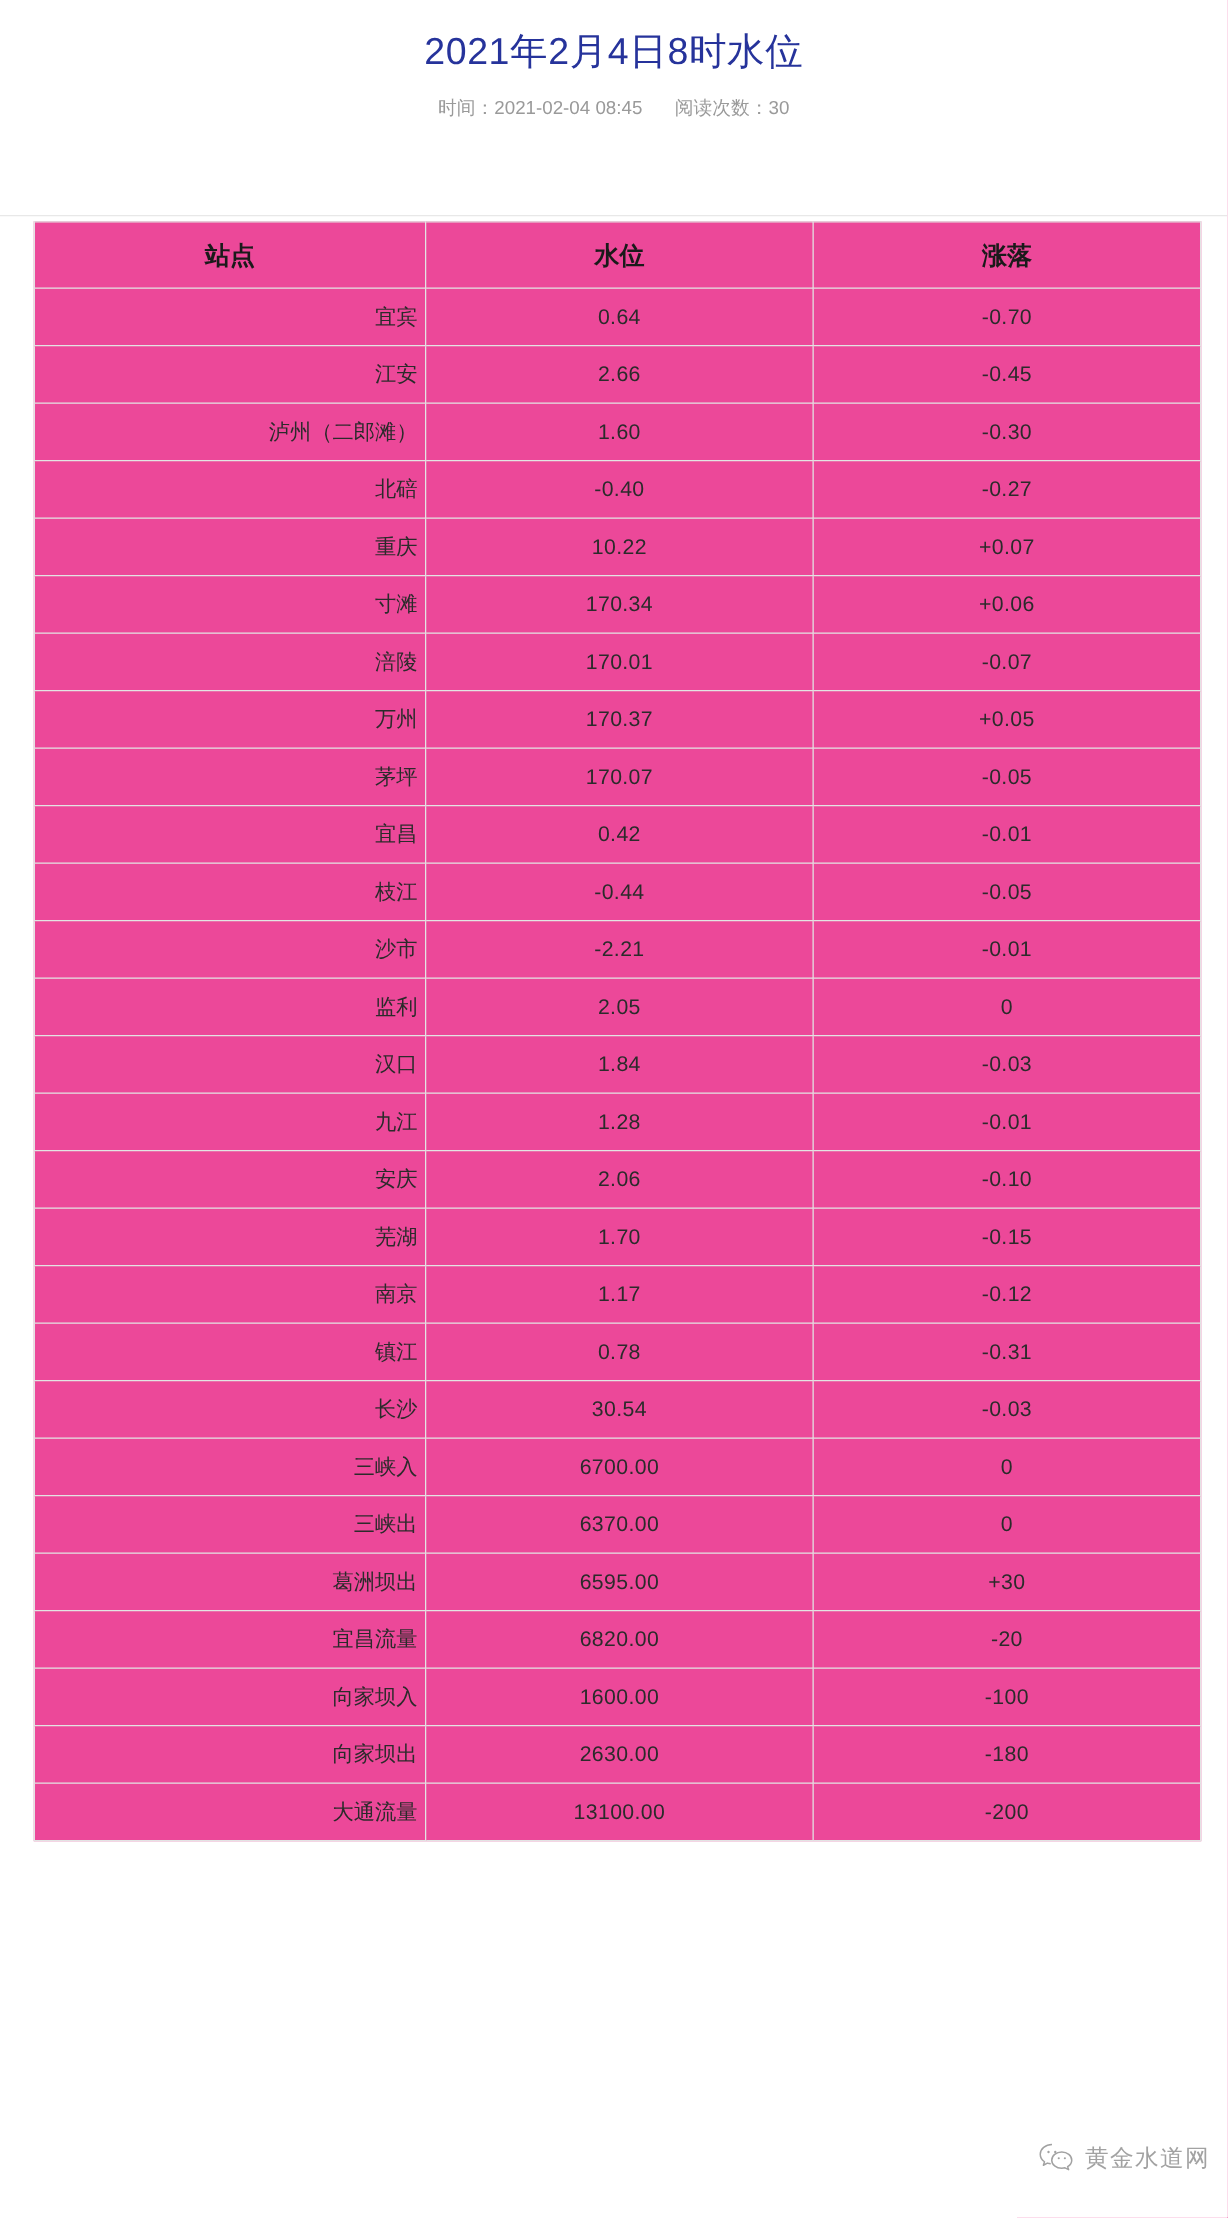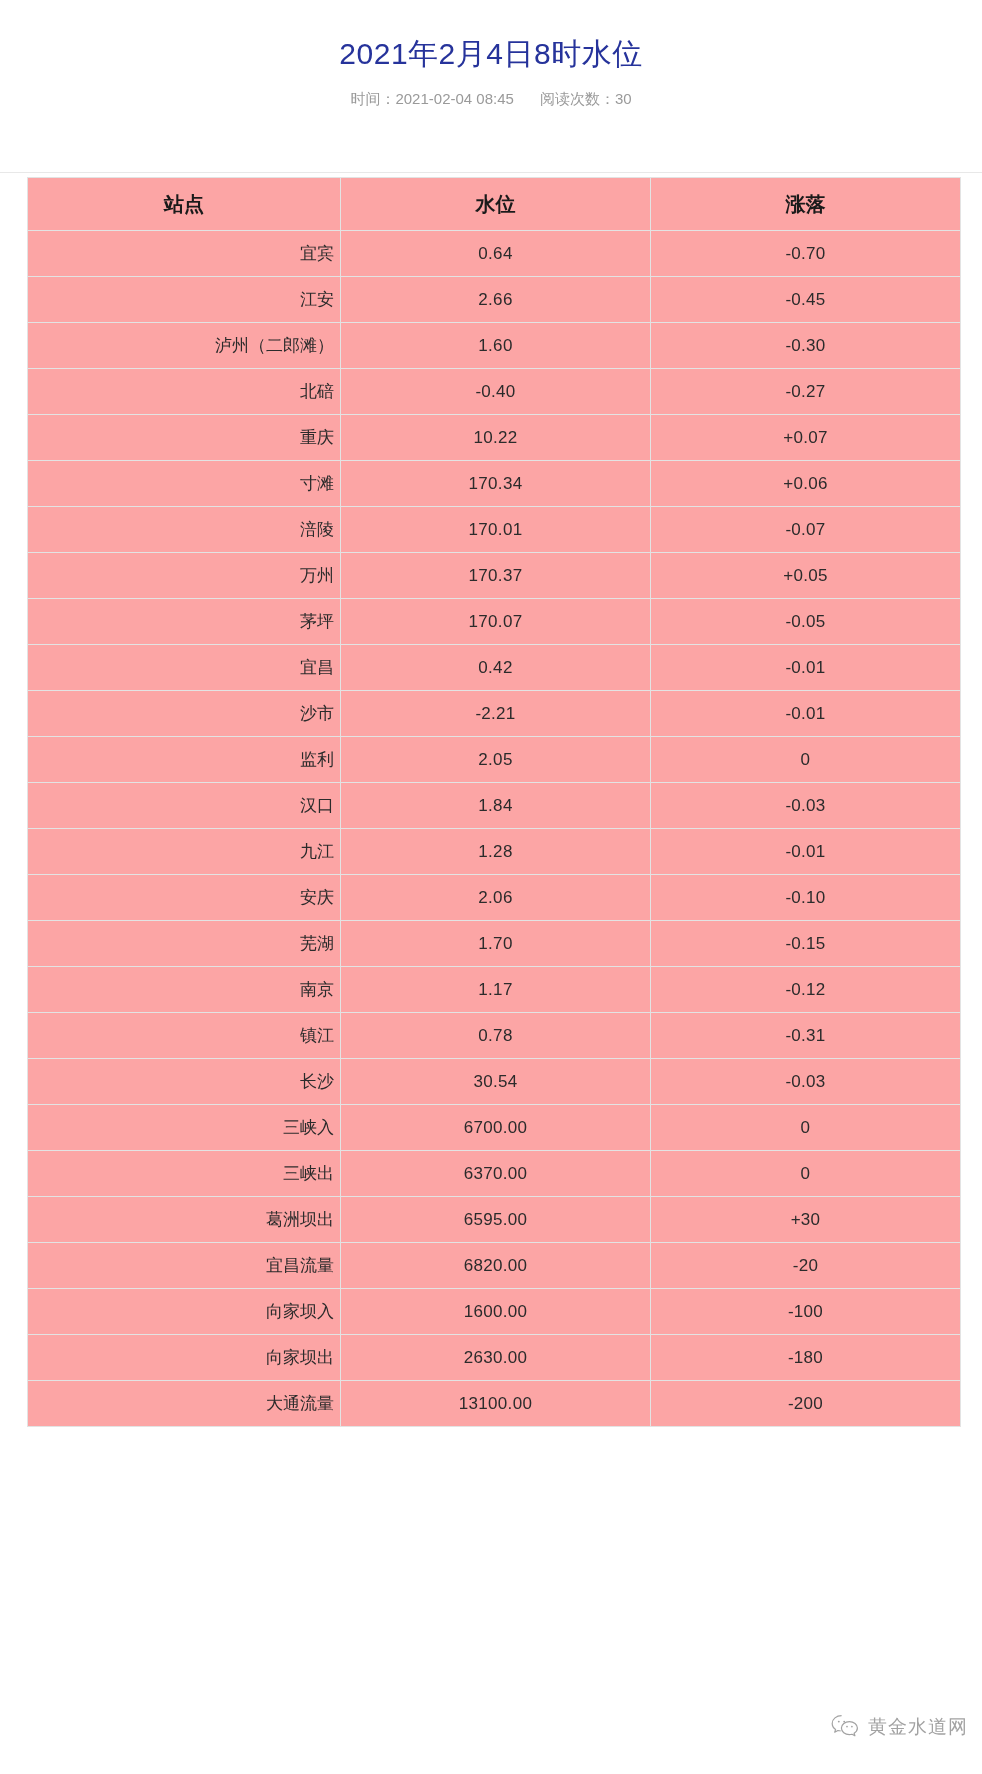--- a/index.html
+++ b/index.html
@@ -18,21 +18,21 @@
 
   .page {
     width: 982px;
     height: 1774px;
     position: relative;
     background: #ffffff;
   }
 
   
   .article-header {
-    padding-top: 32px;
+    padding-top: 20px;
     text-align: center;
   }
   .article-title {
     font-size: 30px;
     line-height: 44px;
     color: #26339b;
     font-weight: 400;
     letter-spacing: 0.5px;
     margin: 0;
   }
@@ -61,21 +61,21 @@
   .table-wrap {
     position: absolute;
     left: 27px;
     top: 177px;
     width: 933px;
   }
   table.water-table {
     width: 933px;
     border-collapse: collapse;
     table-layout: fixed;
-    background: #fca5a5;
+    background: #ec4899;
   }
   table.water-table col.c-station { width: 313px; }
   table.water-table col.c-level   { width: 310px; }
   table.water-table col.c-change  { width: 310px; }
 
   table.water-table th,
   table.water-table td {
     border: 1px solid #e3e3e3;
     text-align: center;
     vertical-align: middle;
@@ -199,20 +199,25 @@
             <td class="station-cell">茅坪</td>
             <td class="num-cell">170.07</td>
             <td class="num-cell">-0.05</td>
           </tr>
           <tr>
             <td class="station-cell">宜昌</td>
             <td class="num-cell">0.42</td>
             <td class="num-cell">-0.01</td>
           </tr>
           <tr>
+            <td class="station-cell">枝江</td>
+            <td class="num-cell">-0.44</td>
+            <td class="num-cell">-0.05</td>
+          </tr>
+          <tr>
             <td class="station-cell">沙市</td>
             <td class="num-cell">-2.21</td>
             <td class="num-cell">-0.01</td>
           </tr>
           <tr>
             <td class="station-cell">监利</td>
             <td class="num-cell">2.05</td>
             <td class="num-cell">0</td>
           </tr>
           <tr>

